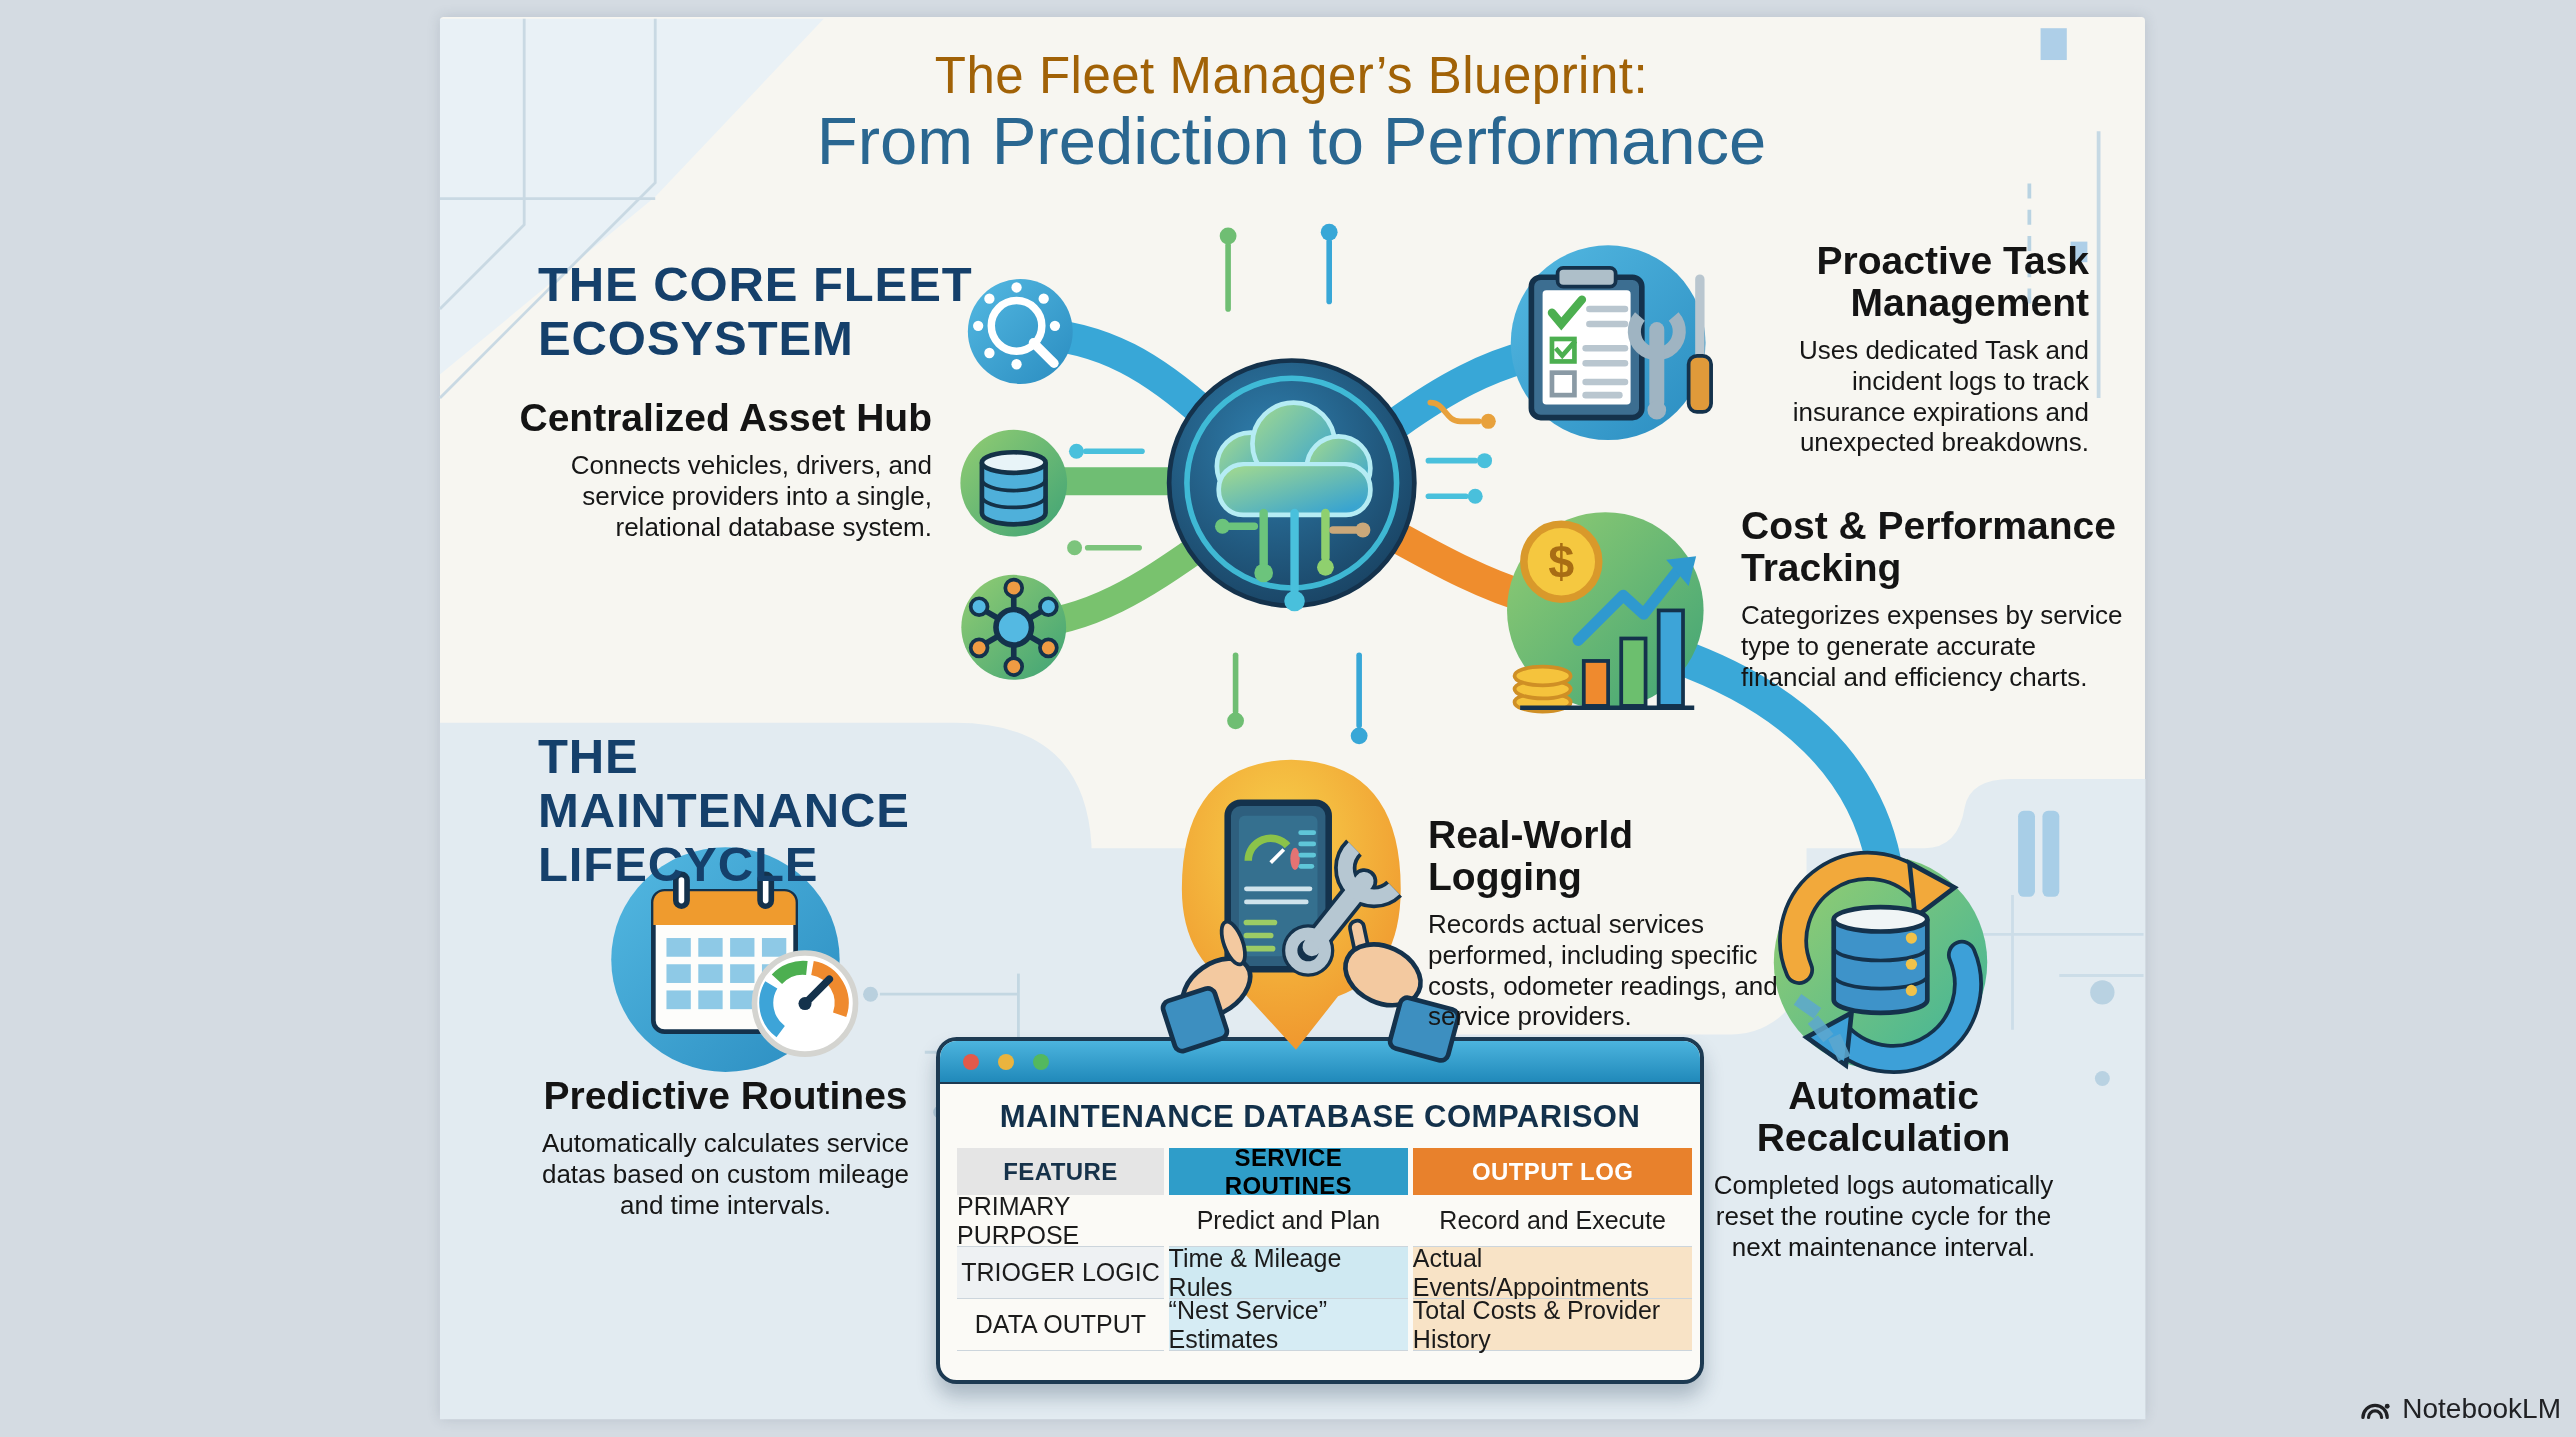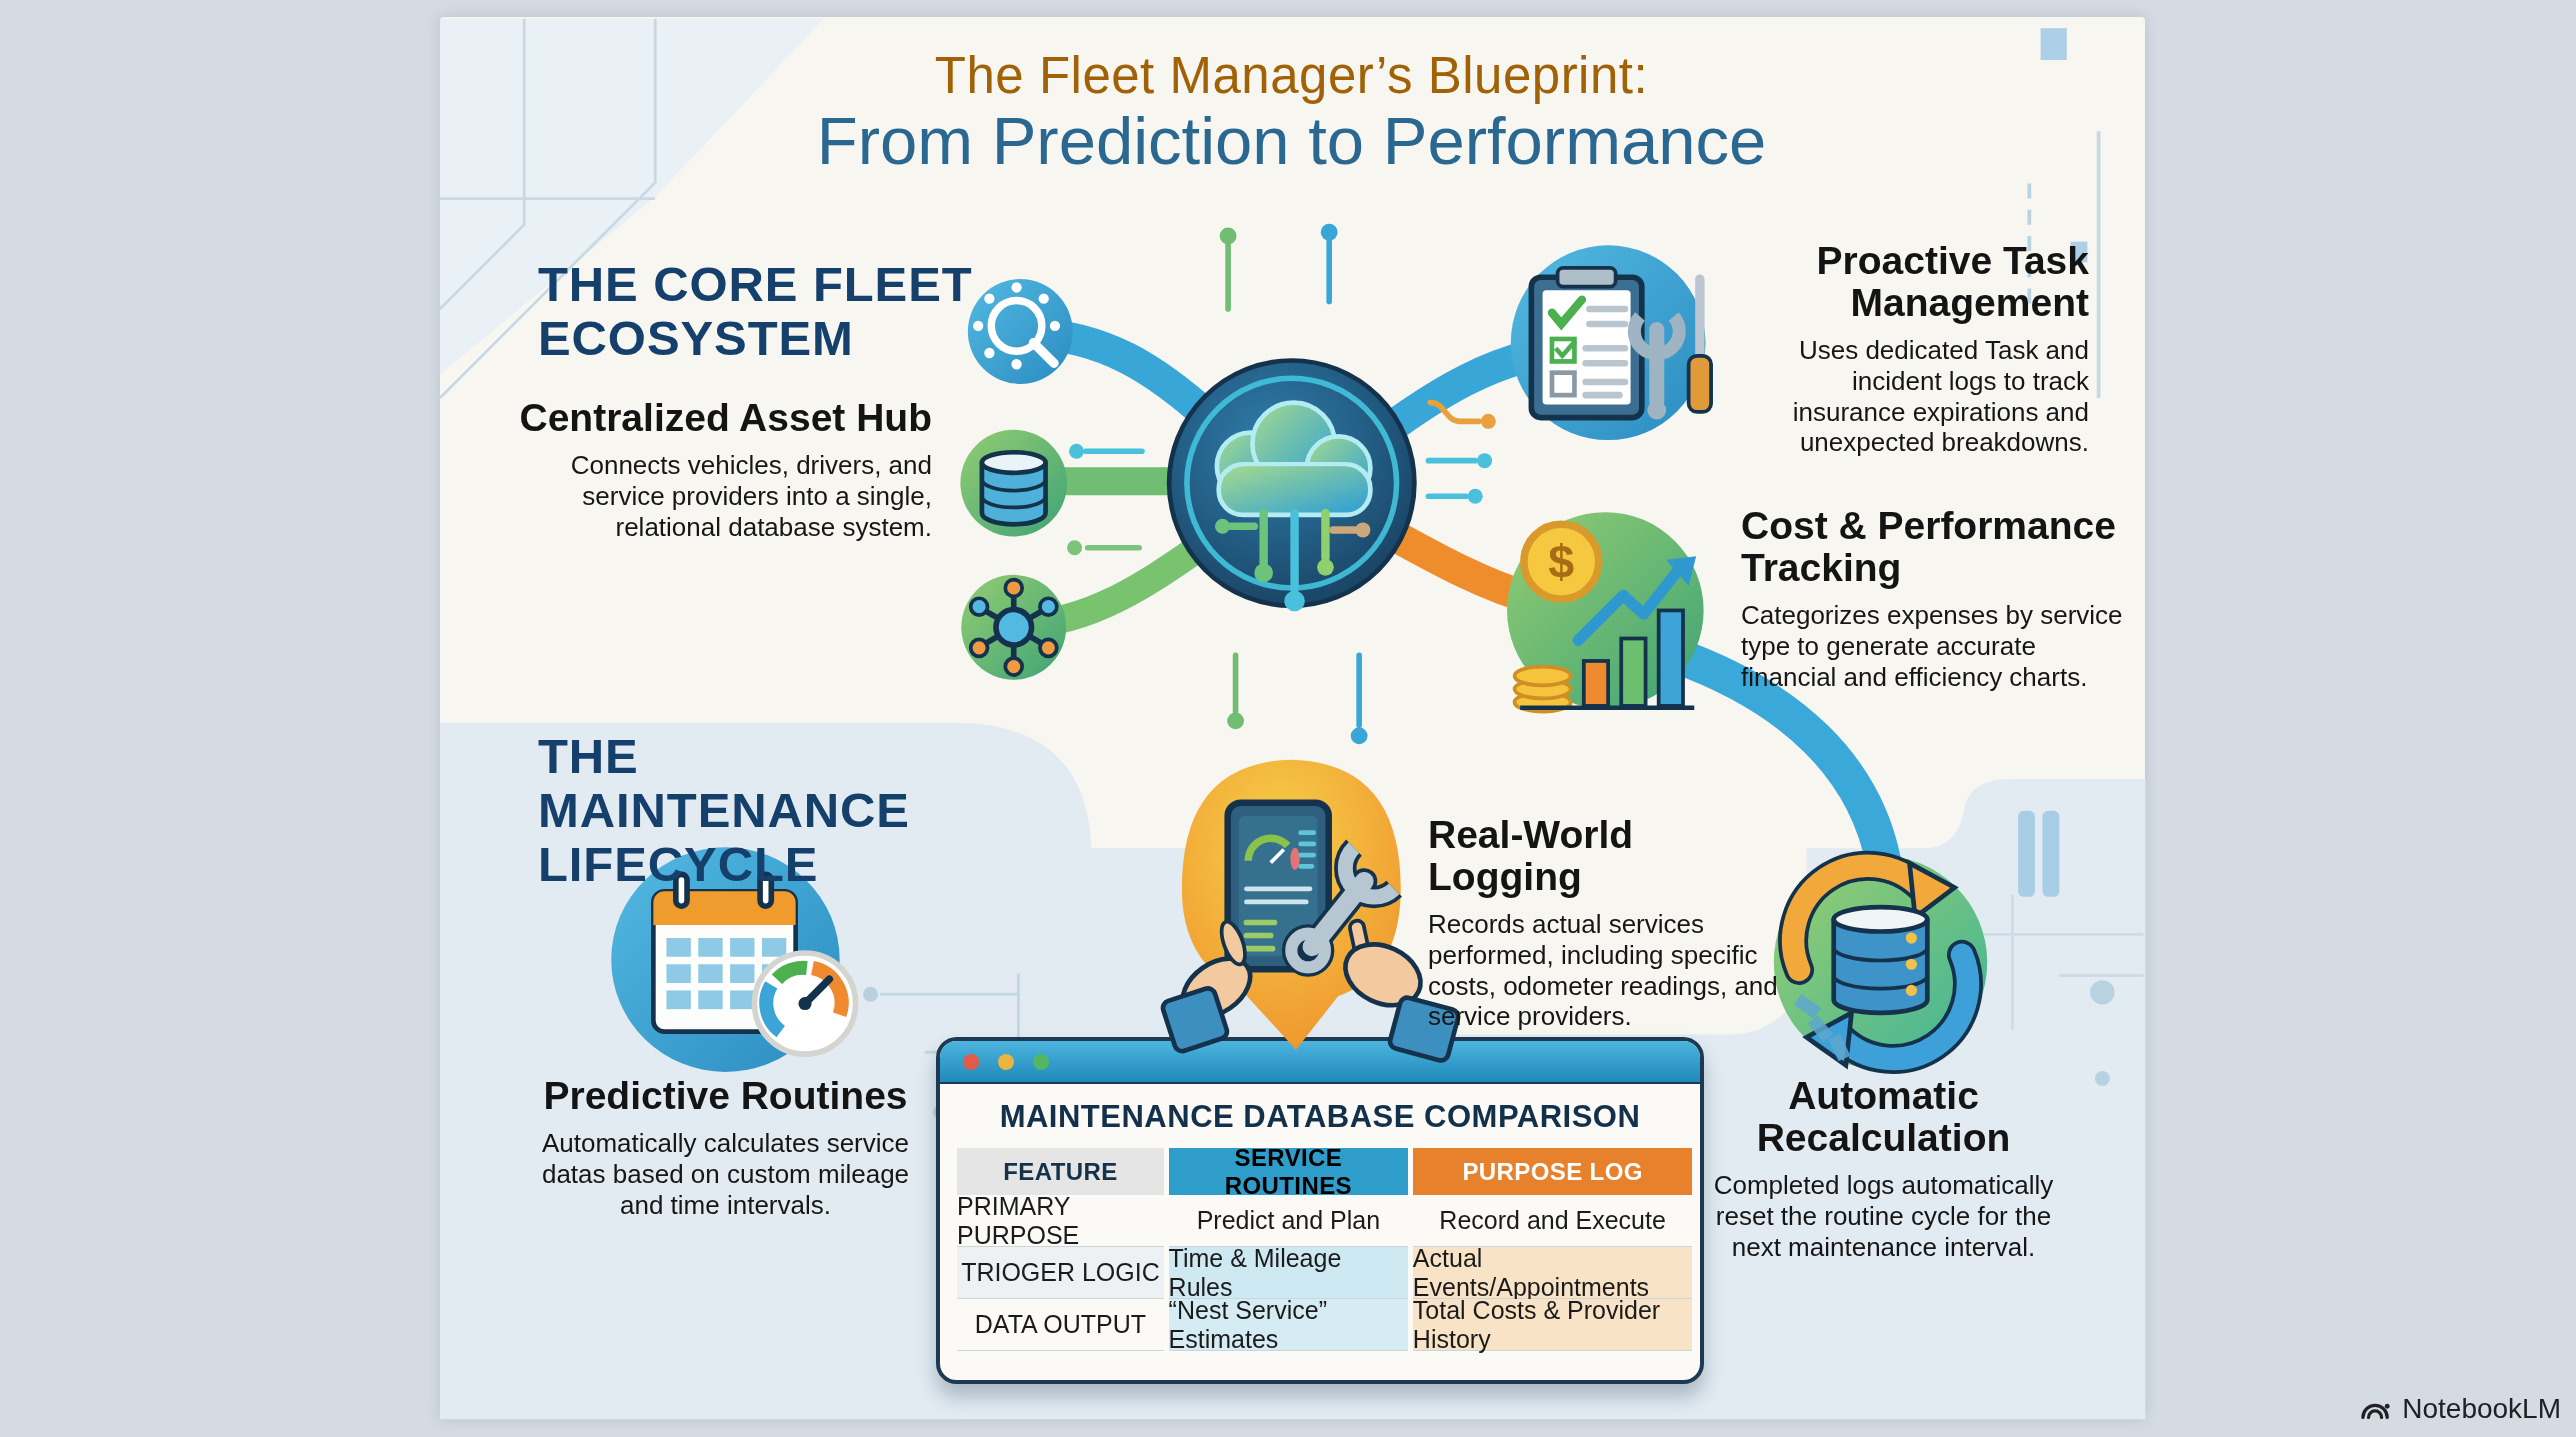--- a/index.html
+++ b/index.html
@@ -346,21 +346,21 @@
   <div class="win">
     <div class="win-bar">
       <span class="light red"></span>
       <span class="light yellow"></span>
       <span class="light green"></span>
     </div>
     <div class="win-title">MAINTENANCE DATABASE COMPARISON</div>
     <div class="tbl">
       <div class="hcell h-feature">FEATURE</div>
       <div class="hcell h-routines">SERVICE ROUTINES</div>
-      <div class="hcell h-log">PURPOSE LOG</div>
+      <div class="hcell h-log">OUTPUT LOG</div>
 
       <div class="cell feat">PRIMARY PURPOSE</div>
       <div class="cell">Predict and Plan</div>
       <div class="cell">Record and Execute</div>
 
       <div class="cell feat bg-grey">TRIOGER LOGIC</div>
       <div class="cell bg-blue">Time &amp; Mileage Rules</div>
       <div class="cell bg-orange">Actual Events/Appointments</div>
 
       <div class="cell feat row-last">DATA OUTPUT</div>

